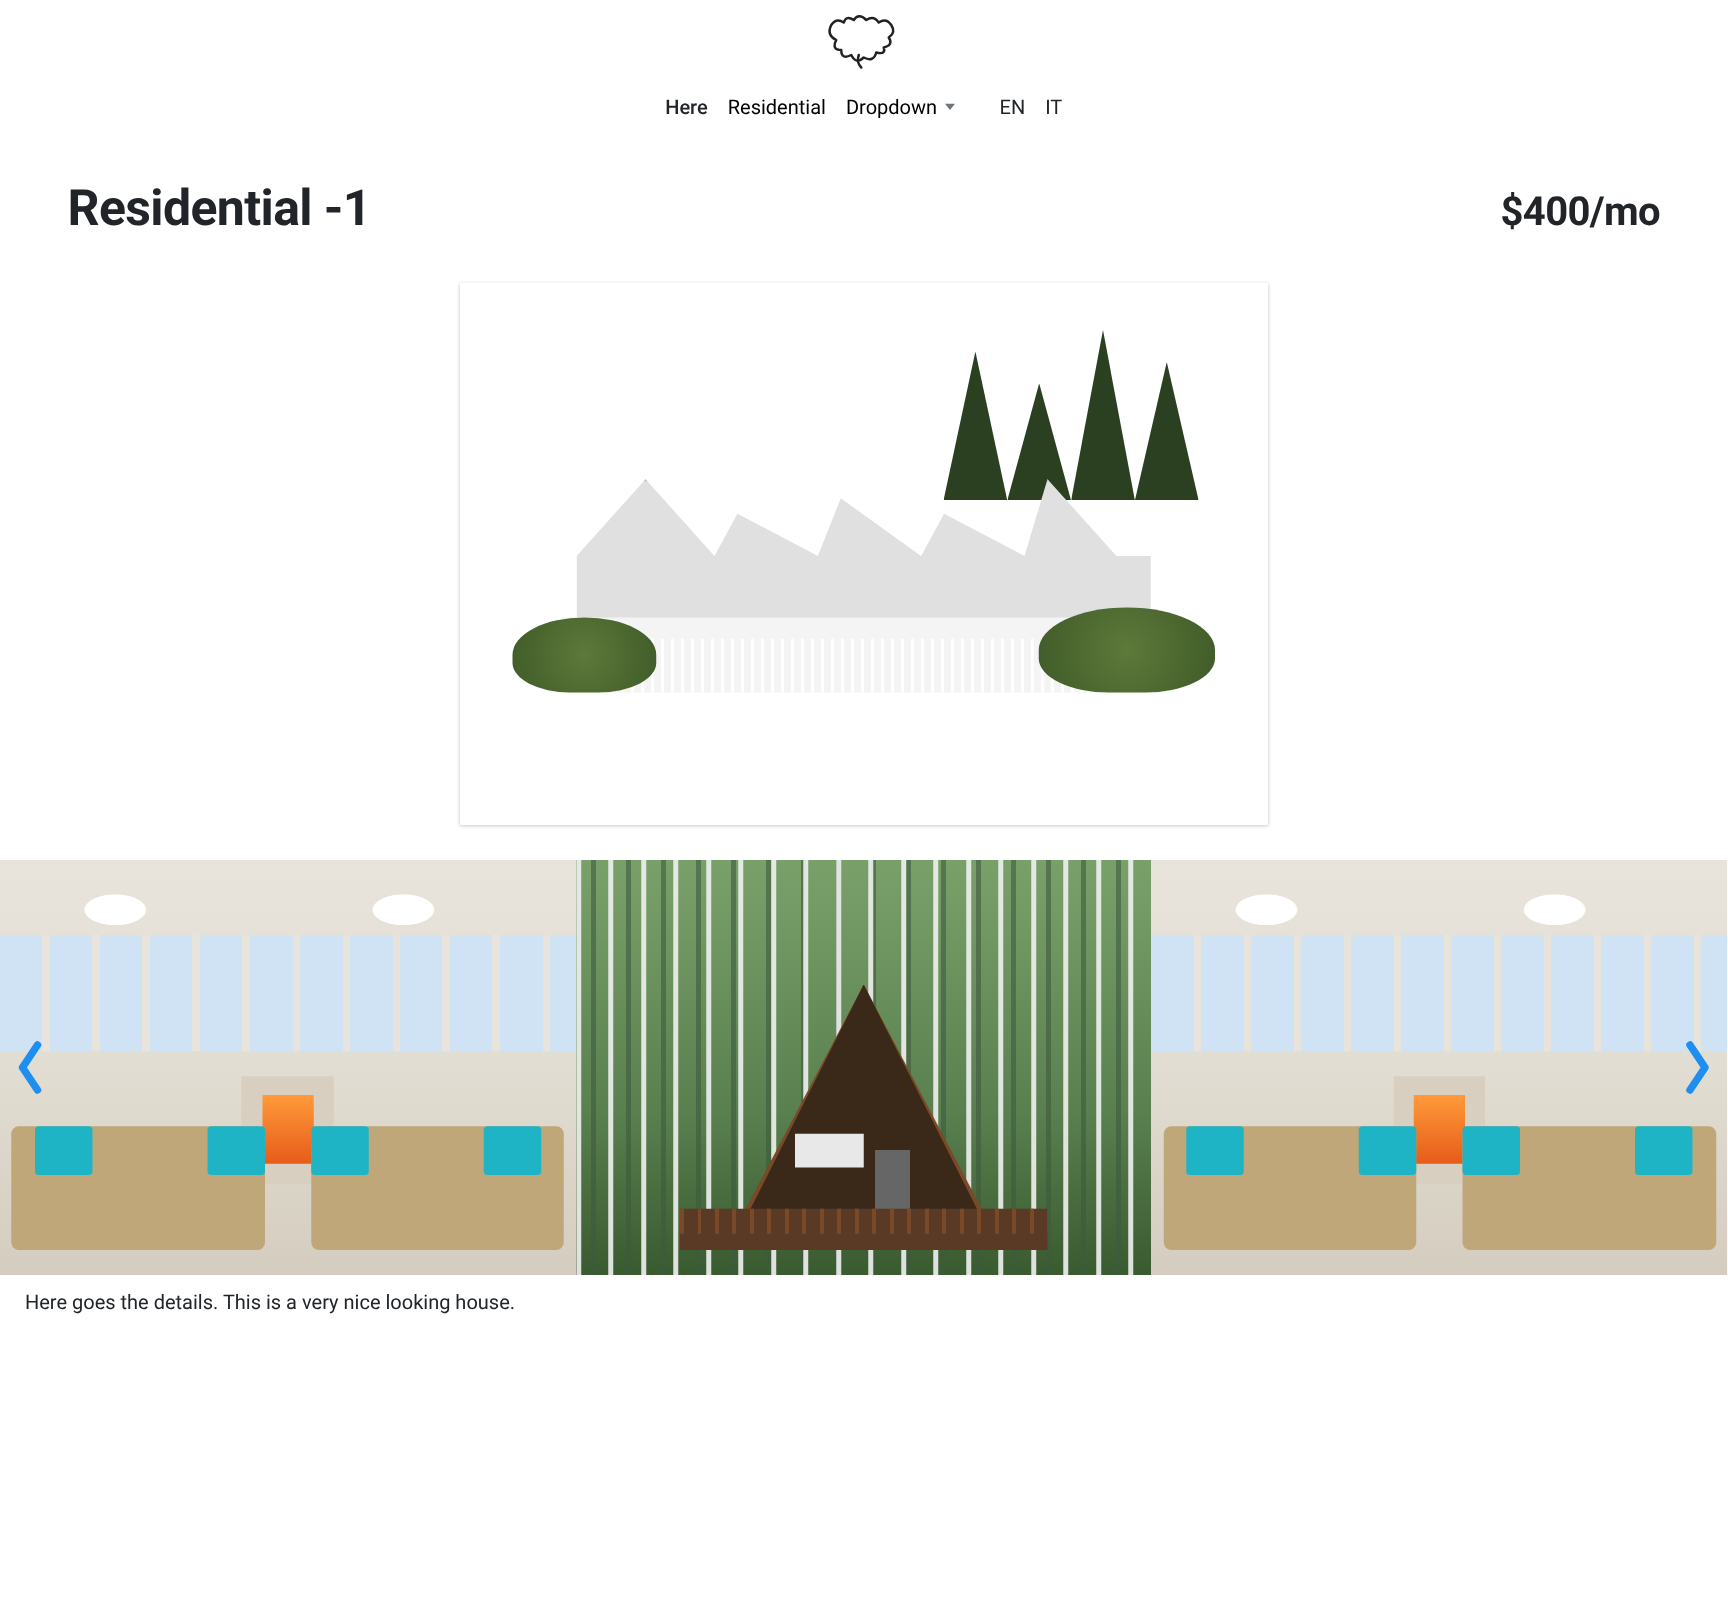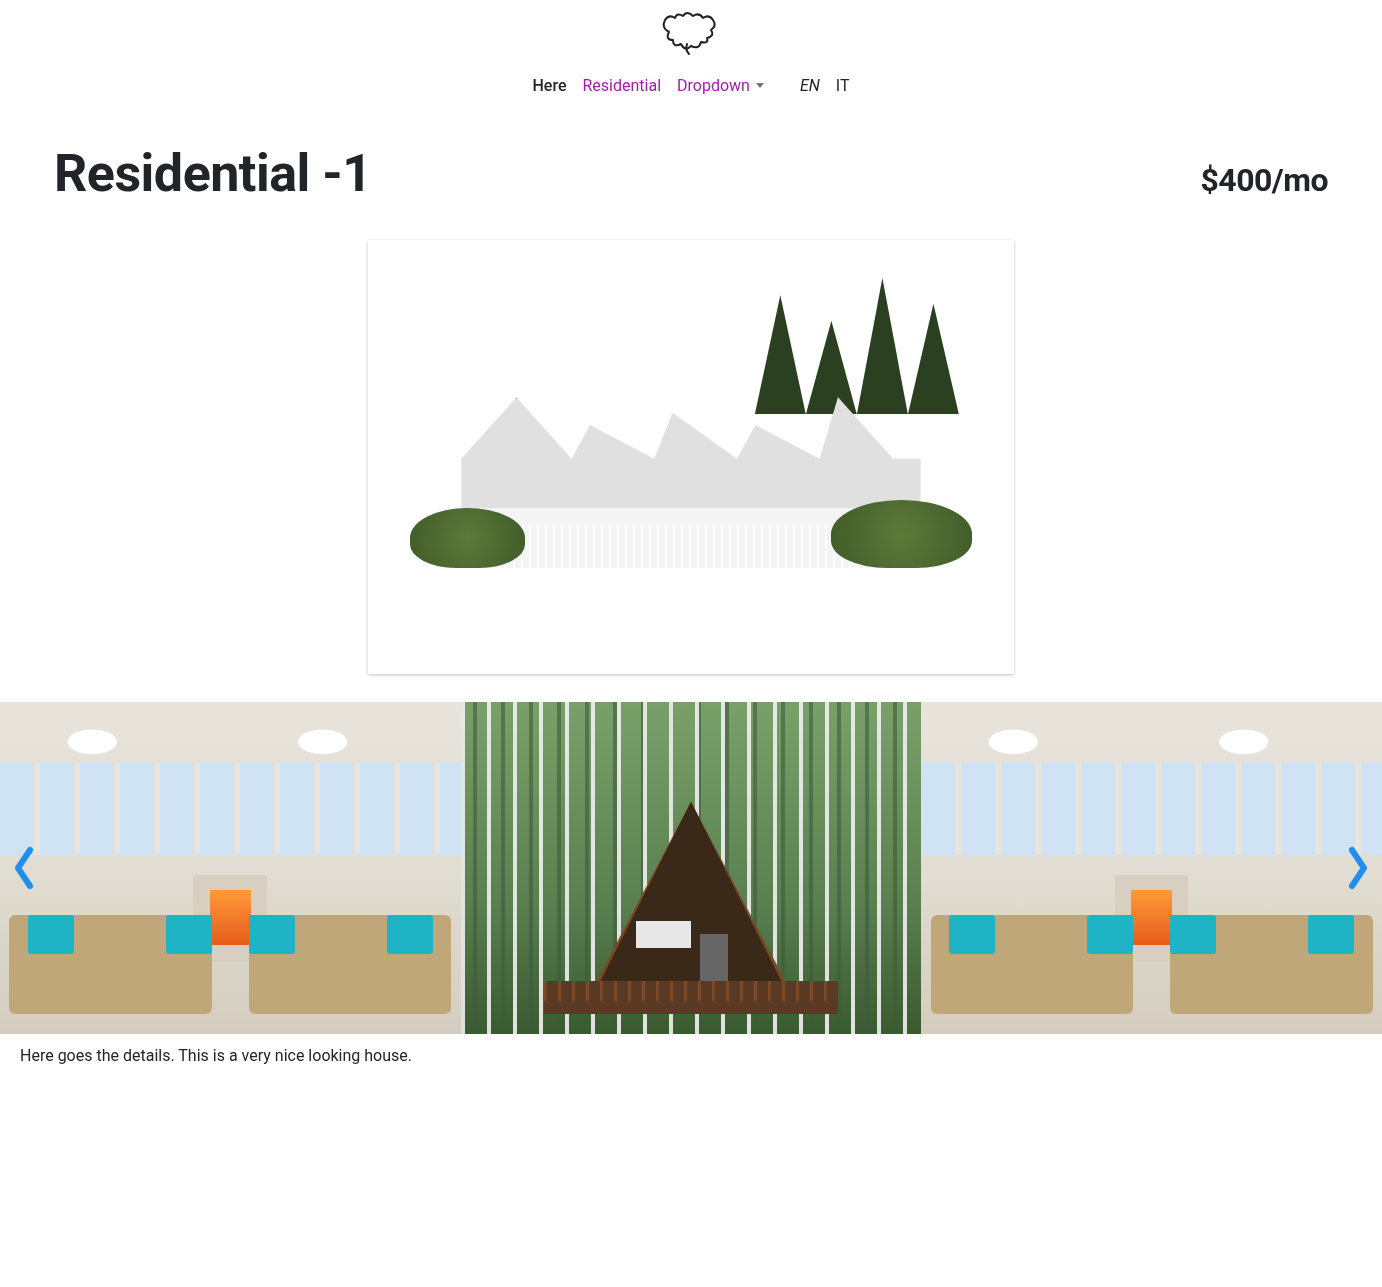--- a/index.html
+++ b/index.html
@@ -1,29 +1,29 @@
 <!DOCTYPE html>
 <html><head>
 <meta charset="utf-8">
 <style>
 * { box-sizing: border-box; margin: 0; padding: 0; }
 body { font-family: -apple-system, BlinkMacSystemFont, "Segoe UI", Roboto, "Helvetica Neue", Arial, sans-serif; color: #212529; background: #fff; width: 1382px; }
 .nav-wrap { display: flex; flex-direction: column; align-items: center; padding-top: 10px; }
 .logo { width: 64px; height: 48px; display: flex; align-items: center; justify-content: center; }
 .logo svg { width: 64px; height: 48px; }
 .nav { display: flex; align-items: center; gap: 0; margin-top: 10px; }
-.nav a, .nav .drop { padding: 8px 8px; color: #a21caf; text-decoration: none; font-size: 16px; }
+.nav a, .nav .drop { padding: 8px 8px; color: #000000; text-decoration: none; font-size: 16px; }
 .nav a.active { color: #212529; font-weight: 500; }
 .nav .drop { display: flex; align-items: center; gap: 4px; cursor: pointer; }
 .caret { width: 0; height: 0; border-left: 4px solid transparent; border-right: 4px solid transparent; border-top: 5px solid #6c757d; margin-left: 2px; }
 .lang { color: #212529 !important; font-weight: 400; }
-.lang.en { margin-left: 20px; font-style: italic; }
+.lang.en { margin-left: 20px; }
 .container { padding: 40px 54px 0 54px; }
 .title-row { display: flex; justify-content: space-between; align-items: baseline; margin-bottom: 36px; }
-.title { font-size: 52px; font-weight: 700; letter-spacing: -0.5px; }
+.title { font-size: 40px; font-weight: 700; letter-spacing: -0.5px; }
 .price { font-size: 32px; font-weight: 700; letter-spacing: -0.5px; }
 .hero-wrap { display: flex; justify-content: center; margin-bottom: 28px; }
 .hero { width: 646px; height: 434px; border: 4px solid #fff; box-shadow: 0 1px 3px rgba(0,0,0,0.25); position: relative; overflow: hidden; }
 
 
 .hero-img { position: absolute; inset: 0; background:
   linear-gradient(to bottom, #a0c4e8 0%, #cfe3f4 26%, #b8d8f0 28%, #b8d8f0 28%) top/100% 34% no-repeat,
   linear-gradient(to right, #2e4a2a 0%, #4a6b3a 30%, #3a5a30 60%, #2b4226 100%) top 34%/100% 16% no-repeat,
   linear-gradient(to bottom, #86b84a 0%, #6fa53a 100%) bottom/100% 38% no-repeat;
 }

